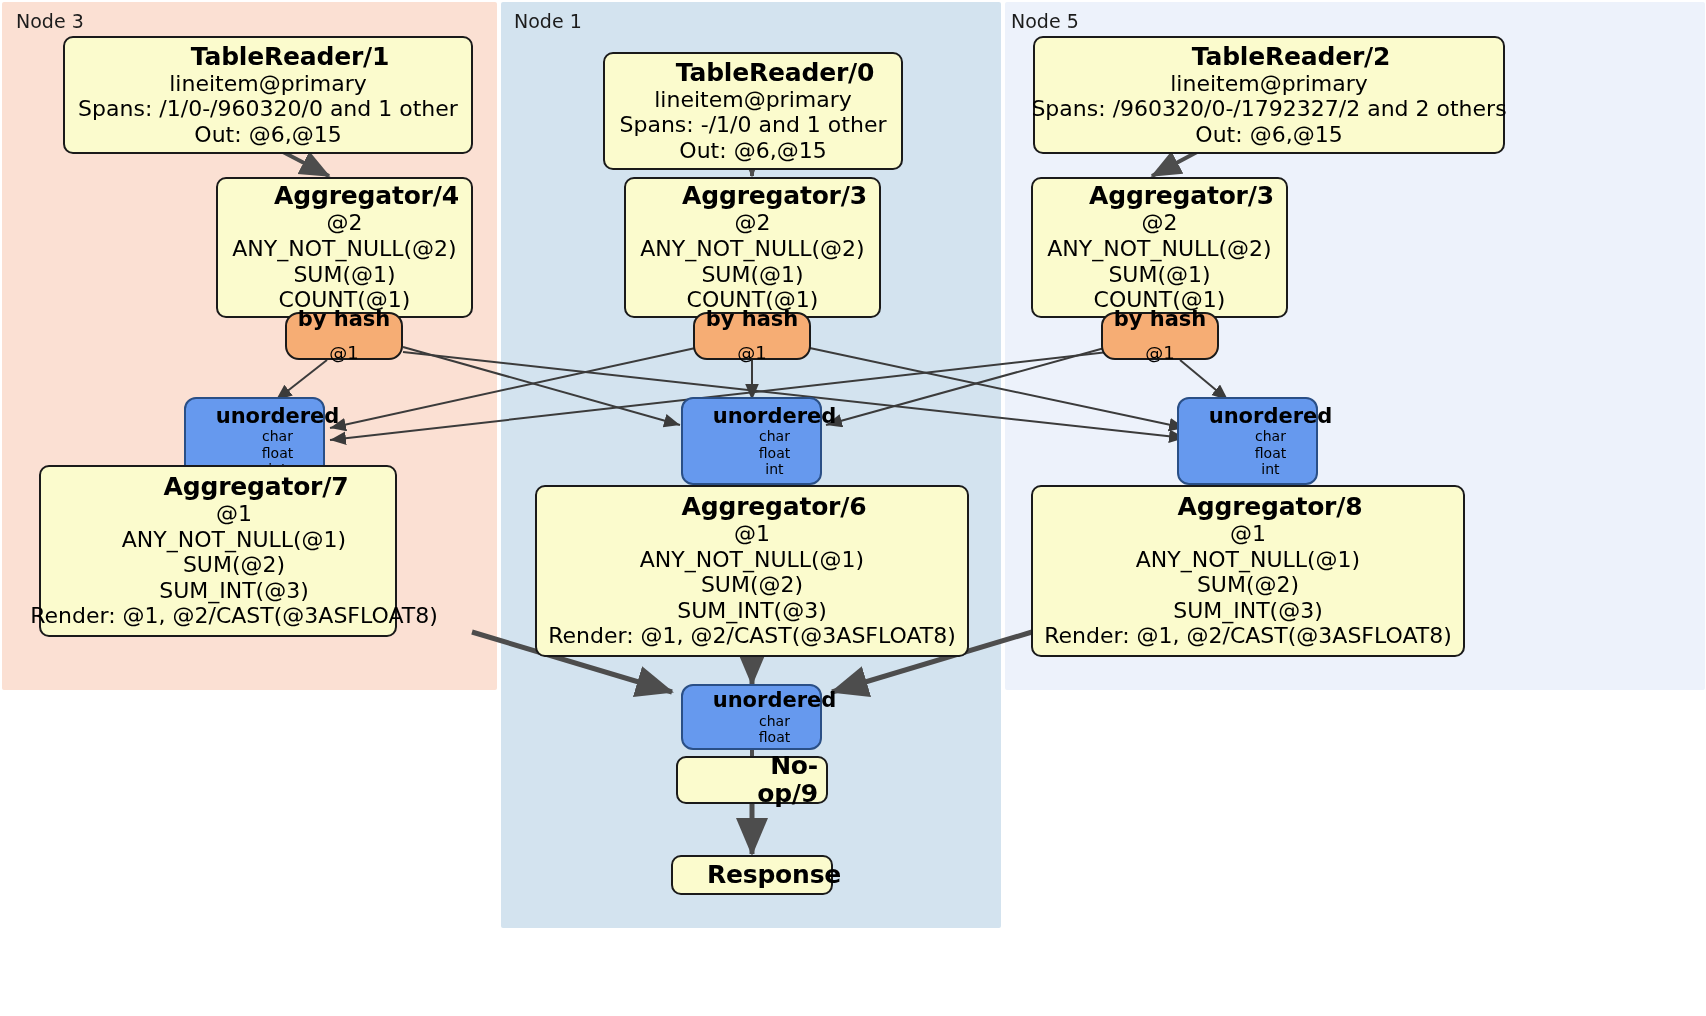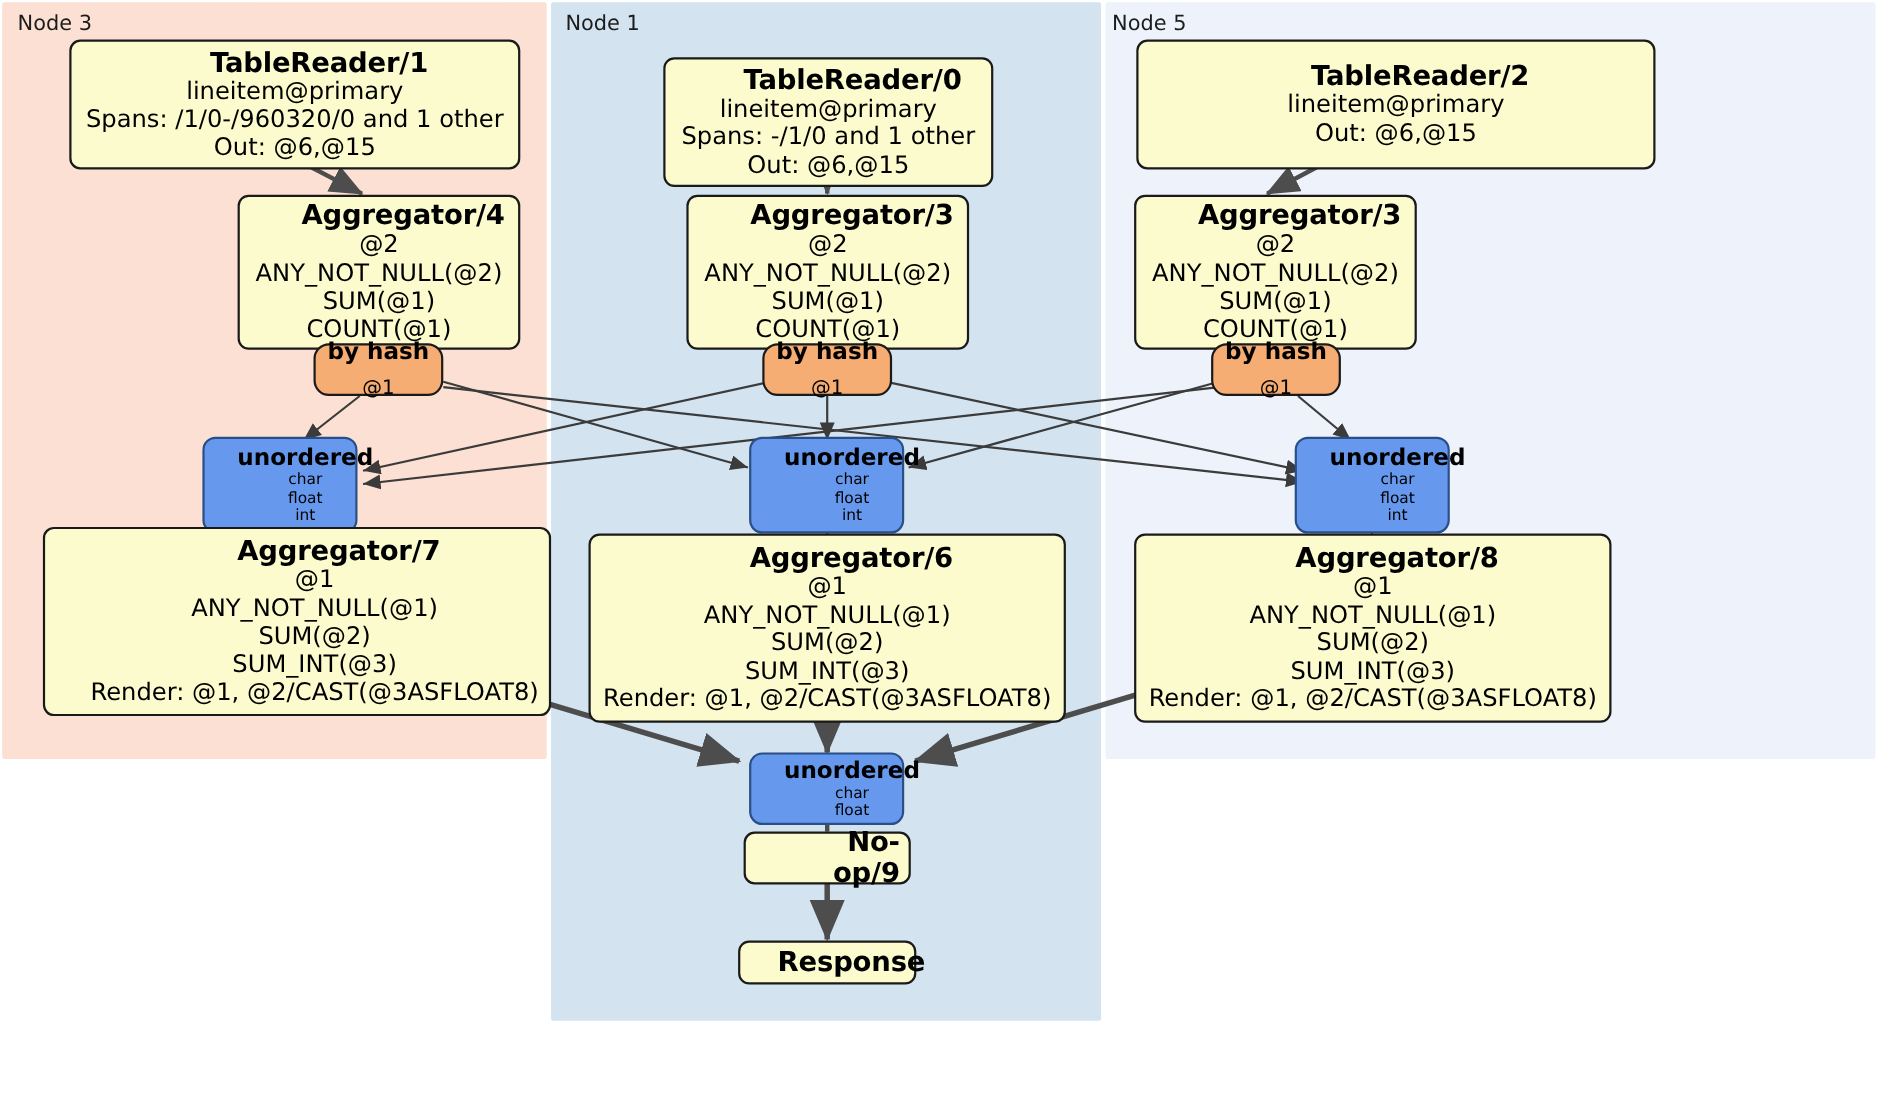--- a/index.html
+++ b/index.html
@@ -180,21 +180,21 @@
     <div class="detail">@1</div>
   </div>
 
   <div class="sync" style="left:184px; top:397px; width:141px; height:88px;">
     <div class="title">unordered</div>
     <div class="detail">char</div>
     <div class="detail">float</div>
     <div class="detail">int</div>
   </div>
 
-  <div class="proc" style="left:39px; top:479px; width:462px; height:172px;padding-left:40px;">
+  <div class="proc" style="left:39px; top:465px; width:358px; height:172px;padding-left:40px;">
     <div class="title">Aggregator/7</div>
     <div class="detail">@1</div>
     <div class="detail">ANY_NOT_NULL(@1)</div>
     <div class="detail">SUM(@2)</div>
     <div class="detail">SUM_INT(@3)</div>
     <div class="detail">Render: @1, @2/CAST(@3ASFLOAT8)</div>
   </div>
 
   <div class="proc" style="left:603px; top:52px; width:300px; height:118px;">
     <div class="title">TableReader/0</div>
@@ -242,20 +242,21 @@
     <div class="title">No-op/9</div>
   </div>
 
   <div class="proc small-box" style="left:671px; top:855px; width:162px; height:40px;">
     <div class="title">Response</div>
   </div>
 
   <div class="proc" style="left:1033px; top:36px; width:472px; height:118px;">
     <div class="title">TableReader/2</div>
     <div class="detail">lineitem@primary</div>
+    <div class="detail">Spans: /960320/0-/1792327/2 and 2 others</div>
     <div class="detail">Out: @6,@15</div>
   </div>
 
   <div class="proc" style="left:1031px; top:177px; width:257px; height:141px;">
     <div class="title">Aggregator/3</div>
     <div class="detail">@2</div>
     <div class="detail">ANY_NOT_NULL(@2)</div>
     <div class="detail">SUM(@1)</div>
     <div class="detail">COUNT(@1)</div>
   </div>

